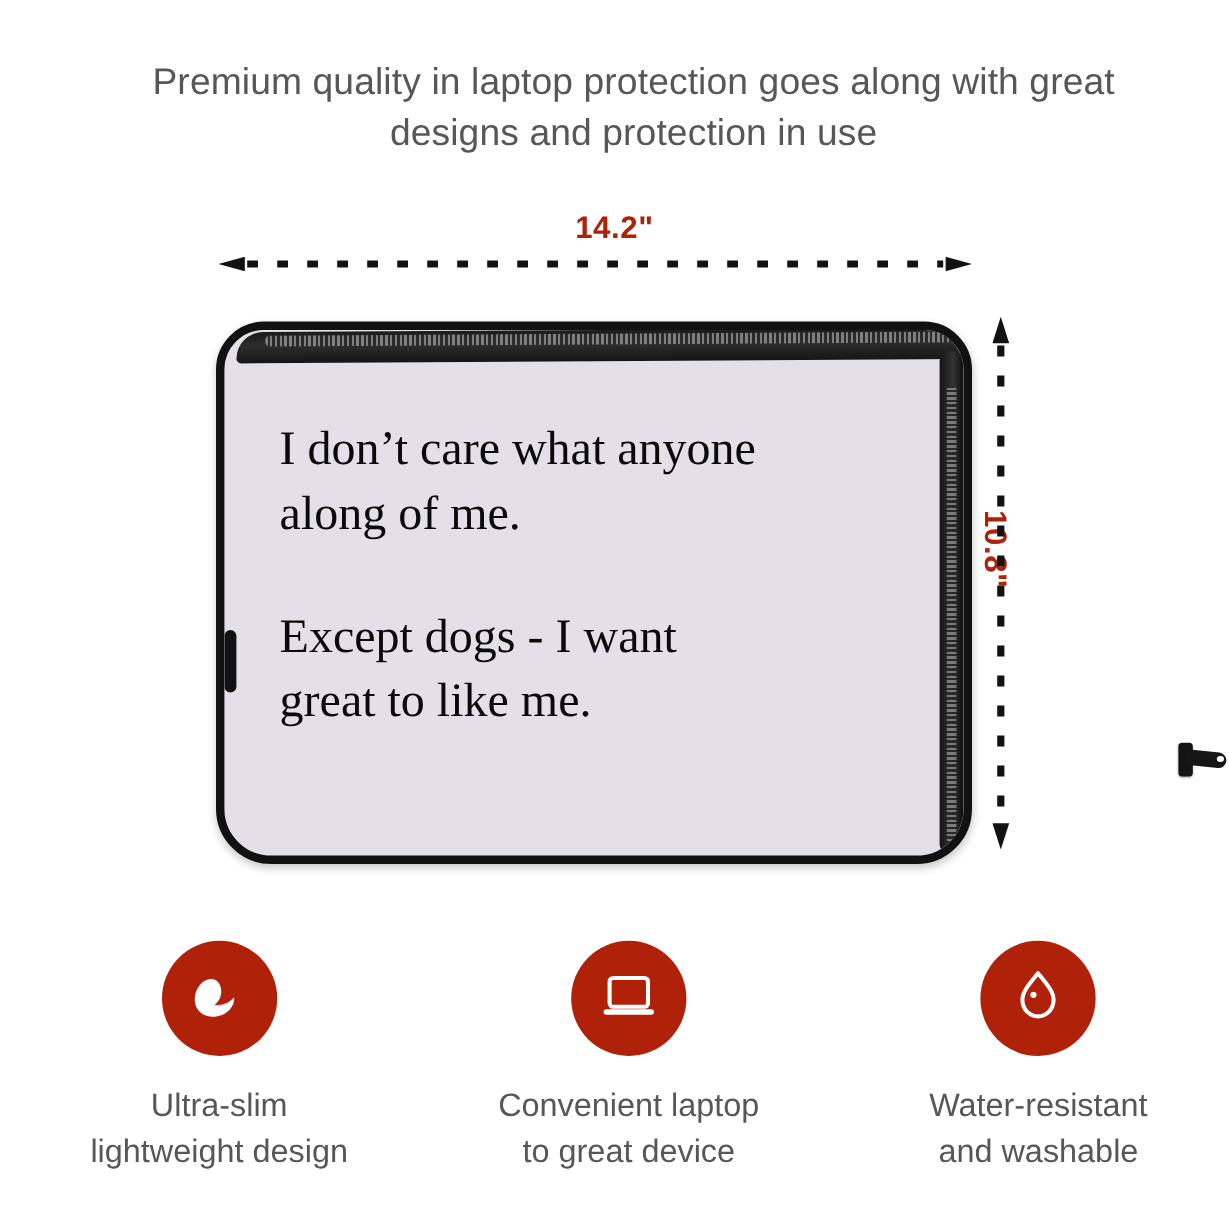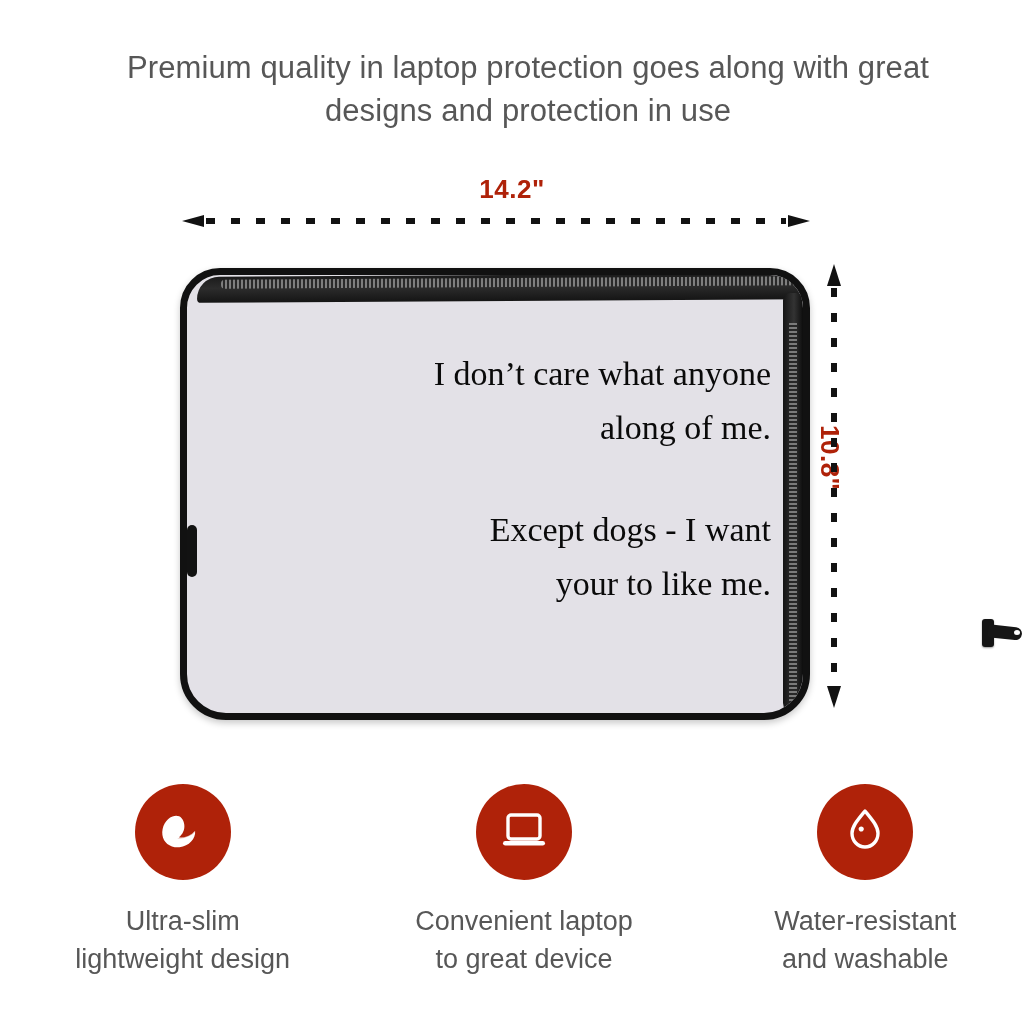--- a/index.html
+++ b/index.html
@@ -107,24 +107,24 @@
     transform:rotate(6deg);
   }
   .zip-pull-hole{
     position:absolute;left:838px;top:368px;width:6px;height:5px;
     background:#ffffff;border-radius:50%;
   }
 
   
   .quote{
     position:absolute;left:46px;top:72px;width:538px;
-    text-align:right;
+    text-align:left;
     font-family:"Liberation Serif", serif;
     color:#0a0a0a;
-    font-size:34px;
+    font-size:40px;
     line-height:54px;
   }
   .quote .stanza{display:block;}
   .quote .gap{display:block;height:48px;}
   .quote .ln{display:block;}
 
   
   .features{
     position:absolute;left:12px;top:784px;width:1024px;height:210px;
     display:flex;
@@ -186,21 +186,21 @@
       <div class="zip-left-tab"></div>
 
       <div class="quote">
         <span class="stanza">
           <span class="ln">I don’t care what anyone</span>
           <span class="ln">along of me.</span>
         </span>
         <span class="gap"></span>
         <span class="stanza">
           <span class="ln">Except dogs - I want</span>
-          <span class="ln">your to like me.</span>
+          <span class="ln">great to like me.</span>
         </span>
       </div>
     </div>
     <div class="zip-pull"></div>
     <div class="zip-pull-tab"></div>
     <div class="zip-pull-hole"></div>
   </div>
 
   <div class="features">
 

